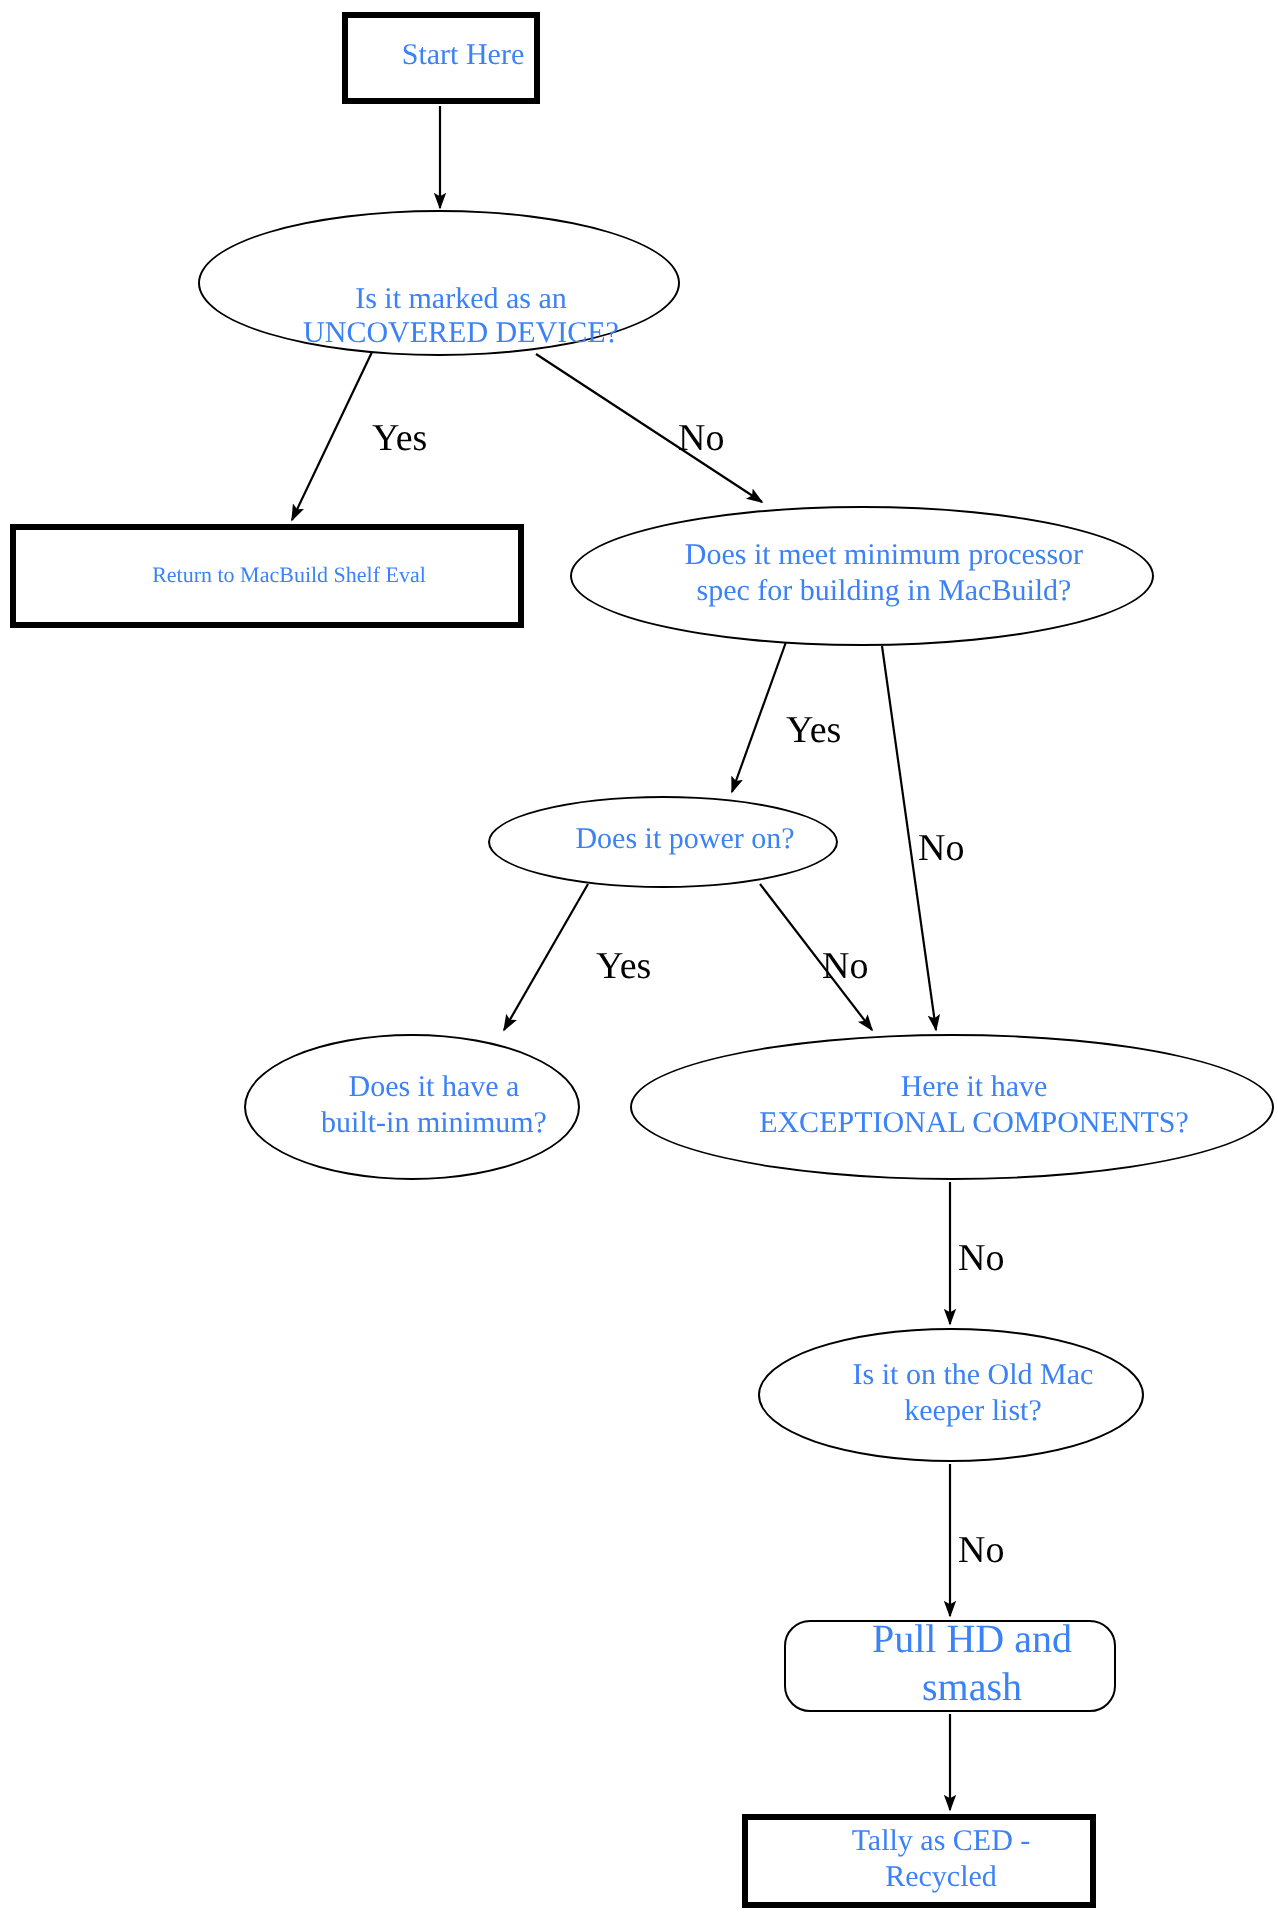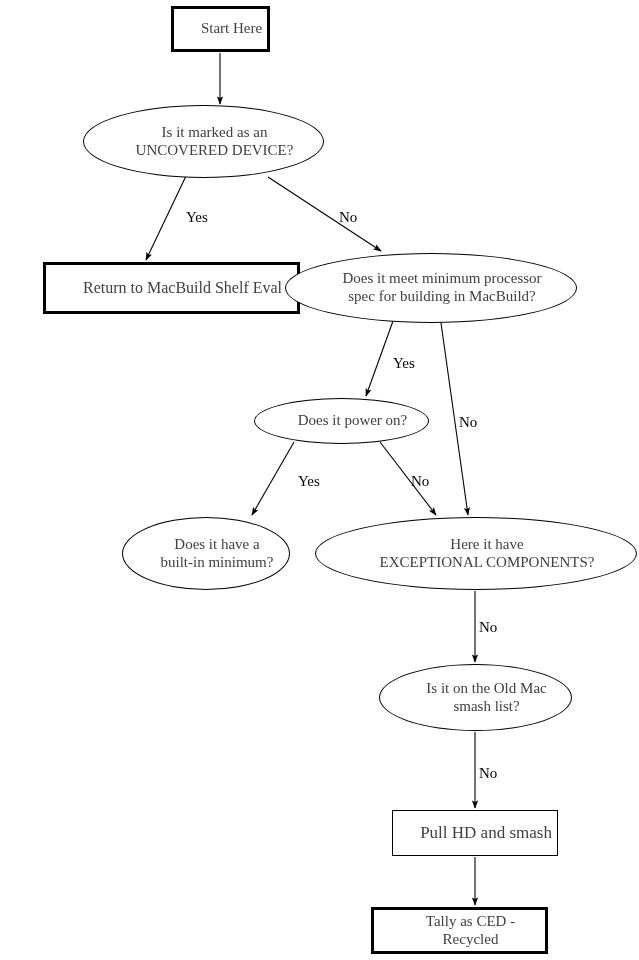--- a/index.html
+++ b/index.html
@@ -22,21 +22,21 @@
     width: 639px;
     height: 960px;
   }
   .node {
     position: absolute;
     box-sizing: border-box;
     display: flex;
     align-items: center;
     justify-content: center;
     text-align: center;
-    color: #404040;
+    color: #3b82f6;
     line-height: 1.18;
     background: #ffffff;
     padding-left: 22px;
   }
   .box {
     border: 1px solid #000000;
   }
   .box-thick {
     border: 3px solid #000000;
   }
@@ -46,21 +46,21 @@
   }
   .node-text {
     display: block;
     white-space: pre-line;
     padding: 0 4px;
   }
   .edge-label {
     position: absolute;
     color: #000000;
     font-family: "Liberation Serif", "DejaVu Serif", serif;
-    font-size: 15px;
+    font-size: 19px;
     line-height: 1;
     white-space: nowrap;
     background: transparent;
   }
 </style>
 </head>
 <body>
 
 <div id="canvas">
   <svg id="edges" viewBox="0 0 639 960" xmlns="http://www.w3.org/2000/svg">
@@ -84,45 +84,45 @@
     <div class="edge-label" style="left: 339px; top: 210px;">No</div>
     <div class="edge-label" style="left: 393px; top: 356px;">Yes</div>
     <div class="edge-label" style="left: 459px; top: 415px;">No</div>
     <div class="edge-label" style="left: 298px; top: 474px;">Yes</div>
     <div class="edge-label" style="left: 411px; top: 474px;">No</div>
     <div class="edge-label" style="left: 479px; top: 620px;">No</div>
     <div class="edge-label" style="left: 479px; top: 766px;">No</div>
     <div class="node box box-thick" style="left: 171px; top: 6px; width: 99px; height: 46px; font-size: 15px;">
       <span class="node-text">Start Here</span>
     </div>
-    <div class="node ellipse" style="left: 83px; top: 105px; width: 241px; height: 73px; font-size: 15px;">
+    <div class="node ellipse" style="left: 99px; top: 105px; width: 241px; height: 73px; font-size: 15px; align-items: flex-end;">
       <span class="node-text">Is it marked as an
 UNCOVERED DEVICE?</span>
     </div>
-    <div class="node box box-thick" style="left: 5px; top: 262px; width: 257px; height: 52px; font-size: 16px; margin-left: 38px;">
+    <div class="node box box-thick" style="left: 5px; top: 262px; width: 257px; height: 52px; font-size: 11px;">
       <span class="node-text">Return to MacBuild Shelf Eval</span>
     </div>
     <div class="node ellipse" style="left: 285px; top: 253px; width: 292px; height: 70px; font-size: 15px; justify-content: center;">
       <span class="node-text">Does it meet minimum processor
 spec for building in MacBuild?</span>
     </div>
-    <div class="node ellipse" style="left: 254px; top: 398px; width: 175px; height: 46px; font-size: 15px;">
+    <div class="node ellipse" style="left: 244px; top: 398px; width: 175px; height: 46px; font-size: 15px;">
       <span class="node-text">Does it power on?</span>
     </div>
     <div class="node ellipse" style="left: 122px; top: 517px; width: 168px; height: 73px; font-size: 15px;">
       <span class="node-text">Does it have a
 built-in minimum?</span>
     </div>
     <div class="node ellipse" style="left: 315px; top: 517px; width: 322px; height: 73px; font-size: 15px;">
       <span class="node-text">Here it have
 EXCEPTIONAL COMPONENTS?</span>
     </div>
     <div class="node ellipse" style="left: 379px; top: 664px; width: 193px; height: 67px; font-size: 15px;">
       <span class="node-text">Is it on the Old Mac
-smash list?</span>
+keeper list?</span>
     </div>
-    <div class="node box" style="left: 392px; top: 810px; width: 166px; height: 46px; font-size: 17px;">
+    <div class="node box" style="left: 392px; top: 810px; width: 166px; height: 46px; font-size: 20px; border-radius: 13px;">
       <span class="node-text">Pull HD and smash</span>
     </div>
     <div class="node box box-thick" style="left: 371px; top: 907px; width: 177px; height: 47px; font-size: 15px;">
       <span class="node-text">Tally as CED - Recycled</span>
     </div>
   </div>
 
 </body></html>

